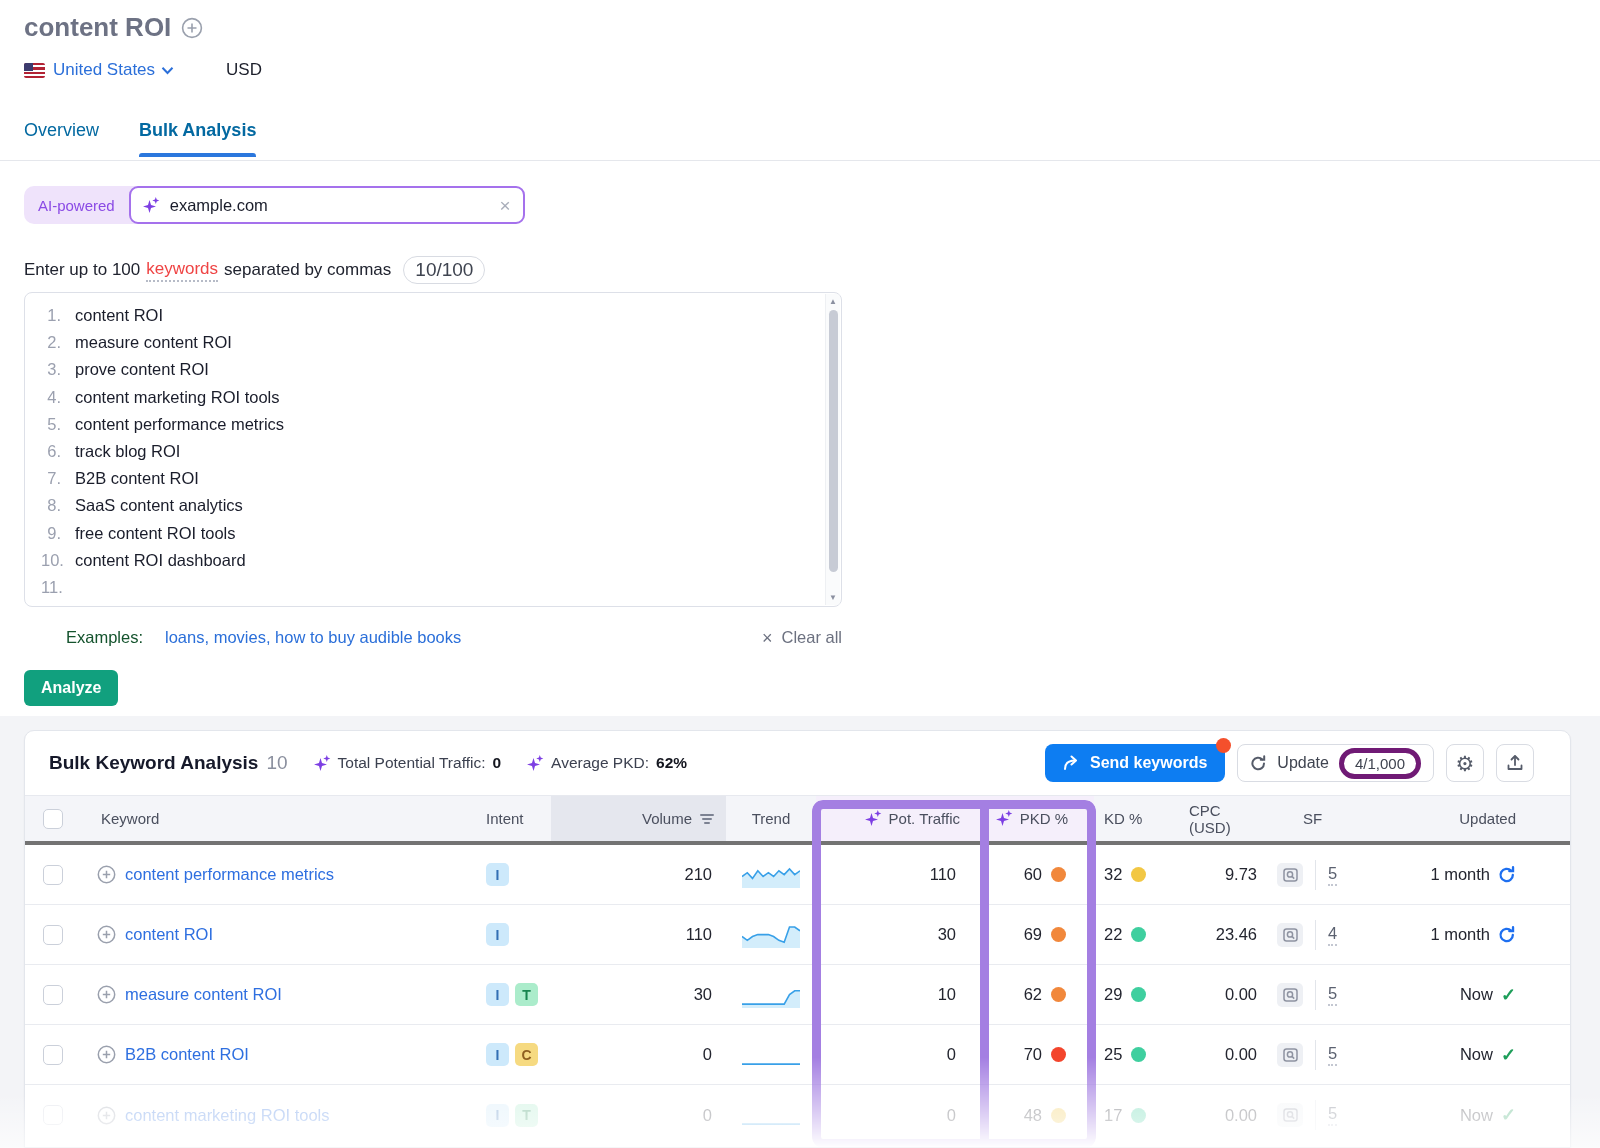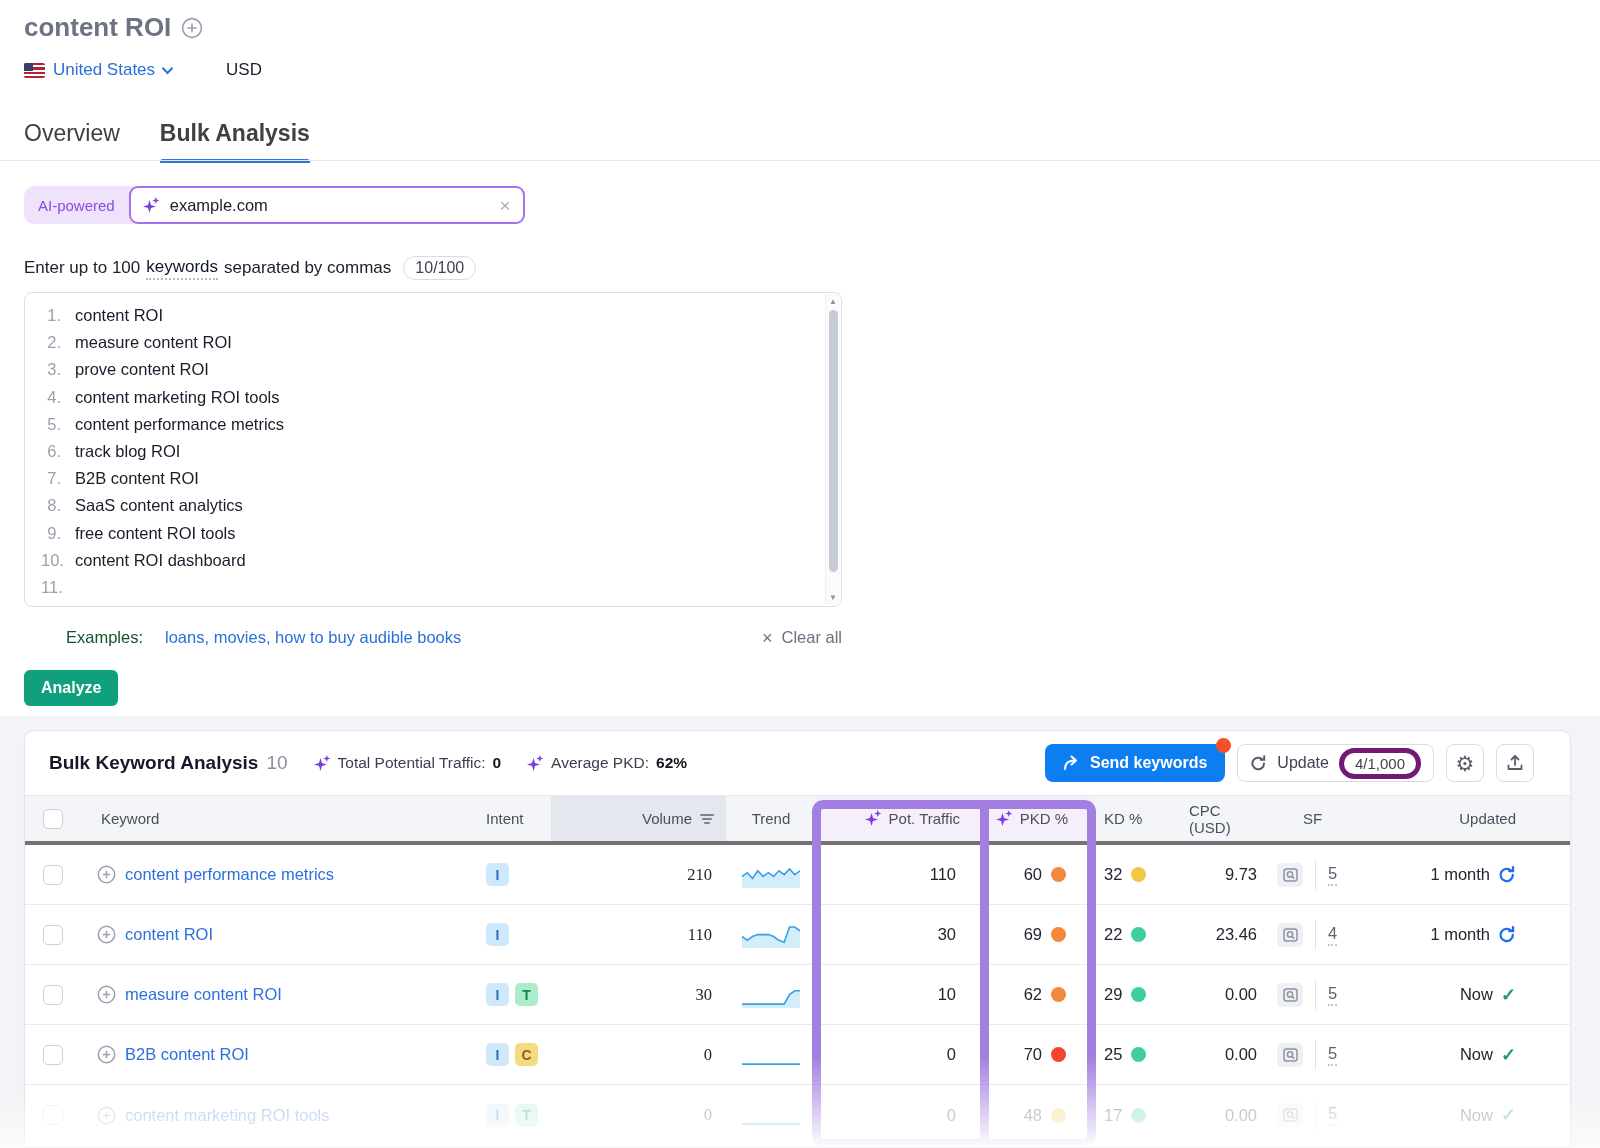--- a/index.html
+++ b/index.html
@@ -11,37 +11,37 @@
   .title-main { font-size:26px; font-weight:bold; color:#16192a; }
   .title-query { font-size:26px; font-weight:600; color:#6d7284; }
   .plus-circle { width:22px; height:22px; color:#9aa0ad; }
   .country-row { position:absolute; left:24px; top:60px; display:flex; align-items:center; gap:8px; }
   .flag { width:21px; height:15px; position:relative; overflow:hidden; border-radius:2px;
           background:repeating-linear-gradient(#b22334 0 2.2px,#fff 2.2px 4.4px); }
   .flag::before { content:""; position:absolute; left:0; top:0; width:9px; height:8px; background:#3c3b6e; }
   .country-link { font-size:17px; color:#2b6fd9; display:flex; align-items:center; gap:6px; cursor:pointer; }
   .currency { font-size:17px; color:#1c1f2b; margin-left:44px; }
   .tabs { position:absolute; left:24px; top:120px; display:flex; gap:40px; }
-  .tab { font-size:23px; color:#404040; padding-bottom:16px; position:relative; cursor:pointer; }
+  .tab { font-size:18px; color:#0369a1; padding-bottom:16px; position:relative; cursor:pointer; }
   .tab.active { font-weight:bold; }
   .tab.active::after { content:""; position:absolute; left:0; right:0; bottom:0; height:4px; background:#2b77dd; border-radius:3px 3px 0 0; }
   .tabs-divider { position:absolute; left:0; top:160px; width:1600px; height:1px; background:#e5e7ec; }
 
   
   .ai-row { position:absolute; left:24px; top:186px; display:flex; align-items:center; background:#efe3fb; border-radius:10px; height:38px; }
   .ai-badge { font-size:15px; color:#8a4ae5; padding:0 14px; }
   .ai-input { display:flex; align-items:center; gap:10px; background:#fff; border:2px solid #a571ec; border-radius:9px; height:38px; width:396px; padding:0 12px; }
   .ai-input .value { font-size:16.5px; color:#1a1d2b; flex:1; }
   .sparkle { width:17px; height:17px; flex:none; }
   .x-icon { color:#a9aeba; font-size:19px; cursor:pointer; line-height:1; }
 
   
   .enter-row { position:absolute; left:24px; top:256px; font-size:17px; color:#20232f; display:flex; align-items:center; gap:6px; }
-  .kw-underl { color:#0f172a; border-bottom:2px dotted #b6bbc7; padding-bottom:1px; }
-  .counter-pill { margin-left:6px; border:1px solid #d8dbe2; border-radius:999px; padding:2px 11px; font-size:16px; color:#3f4450; background:#fff; }
+  .kw-underl { color:#ef4444; border-bottom:2px dotted #b6bbc7; padding-bottom:1px; }
+  .counter-pill { margin-left:6px; border:1px solid #d8dbe2; border-radius:999px; padding:2px 11px; font-size:19px; color:#3f4450; background:#fff; }
   .kw-area { position:absolute; left:24px; top:292px; width:818px; height:315px; background:#fff; border:1px solid #dde0e8; border-radius:8px; padding:9px 22px 0 16px; overflow:hidden; }
   .kw-line { display:flex; font-size:16.5px; line-height:27.2px; }
   .kw-num { width:34px; color:#9ba0af; text-align:right; padding-right:14px; flex:none; }
   .kw-text { color:#1a1d2b; }
   .kw-scroll { position:absolute; right:1px; top:1px; bottom:1px; width:15px; background:#fafbfc; border-left:1px solid #eef0f3; }
   .kw-scroll .arr { position:absolute; left:0; width:100%; text-align:center; font-size:8px; color:#8b90a0; }
   .kw-scroll .arr.up { top:3px; } .kw-scroll .arr.dn { bottom:3px; }
   .kw-thumb { position:absolute; left:3px; top:16px; width:9px; height:262px; border-radius:5px; background:#c7cbd5; }
   .examples-row { position:absolute; left:24px; top:628px; width:818px; display:flex; align-items:center; font-size:16.5px; }
   .examples-label { color:#14532d; margin-right:22px;margin-left:42px; }
@@ -83,21 +83,21 @@
 
   .row { height:60px; border-bottom:1px solid #e9ebf0; font-size:16.5px; color:#23252f; }
   .row > div { display:flex; align-items:center; height:100%; }
   .cell-keyword { padding-left:16px; gap:9px; }
   .kw-link { color:#2e6fe0; cursor:pointer; }
   .cell-intent { padding-left:20px; gap:6px; }
   .badge { width:23px; height:23px; border-radius:5px; font-size:14px; font-weight:bold; display:flex; align-items:center; justify-content:center; }
   .badge-informational { background:#cde9fb; color:#336fb4; }
   .badge-transactional { background:#abeccb; color:#17854e; }
   .badge-commercial { background:#f6da81; color:#8f6020; }
-  .cell-volume { justify-content:flex-end; padding-right:14px;font-family:Liberation Serif, serif; }
+  .cell-volume { justify-content:flex-end; padding-right:14px; }
   .cell-trend { justify-content:center; }
   .cell-pot { justify-content:flex-end; padding-right:30px; }
   .cell-pkd { justify-content:flex-end; padding-right:28px; gap:9px; }
   .cell-kd { padding-left:10px; gap:9px; }
   .cell-cpc { justify-content:flex-end; padding-right:8px; }
   .cell-sf { padding-left:12px; }
   .sf-divider { width:1px; height:30px; background:#e2e5ea; margin:0 12px; }
   .sf-num { color:#5b6170; border-bottom:2px dotted #c3c7d1; padding-bottom:1px; cursor:pointer; }
   .serp-icon { width:26px; height:24px; background:#eef0f4; border-radius:5px; display:flex; align-items:center; justify-content:center; color:#8e93a1; cursor:pointer; }
   .cell-updated { justify-content:flex-end; padding-right:54px; gap:8px; }

